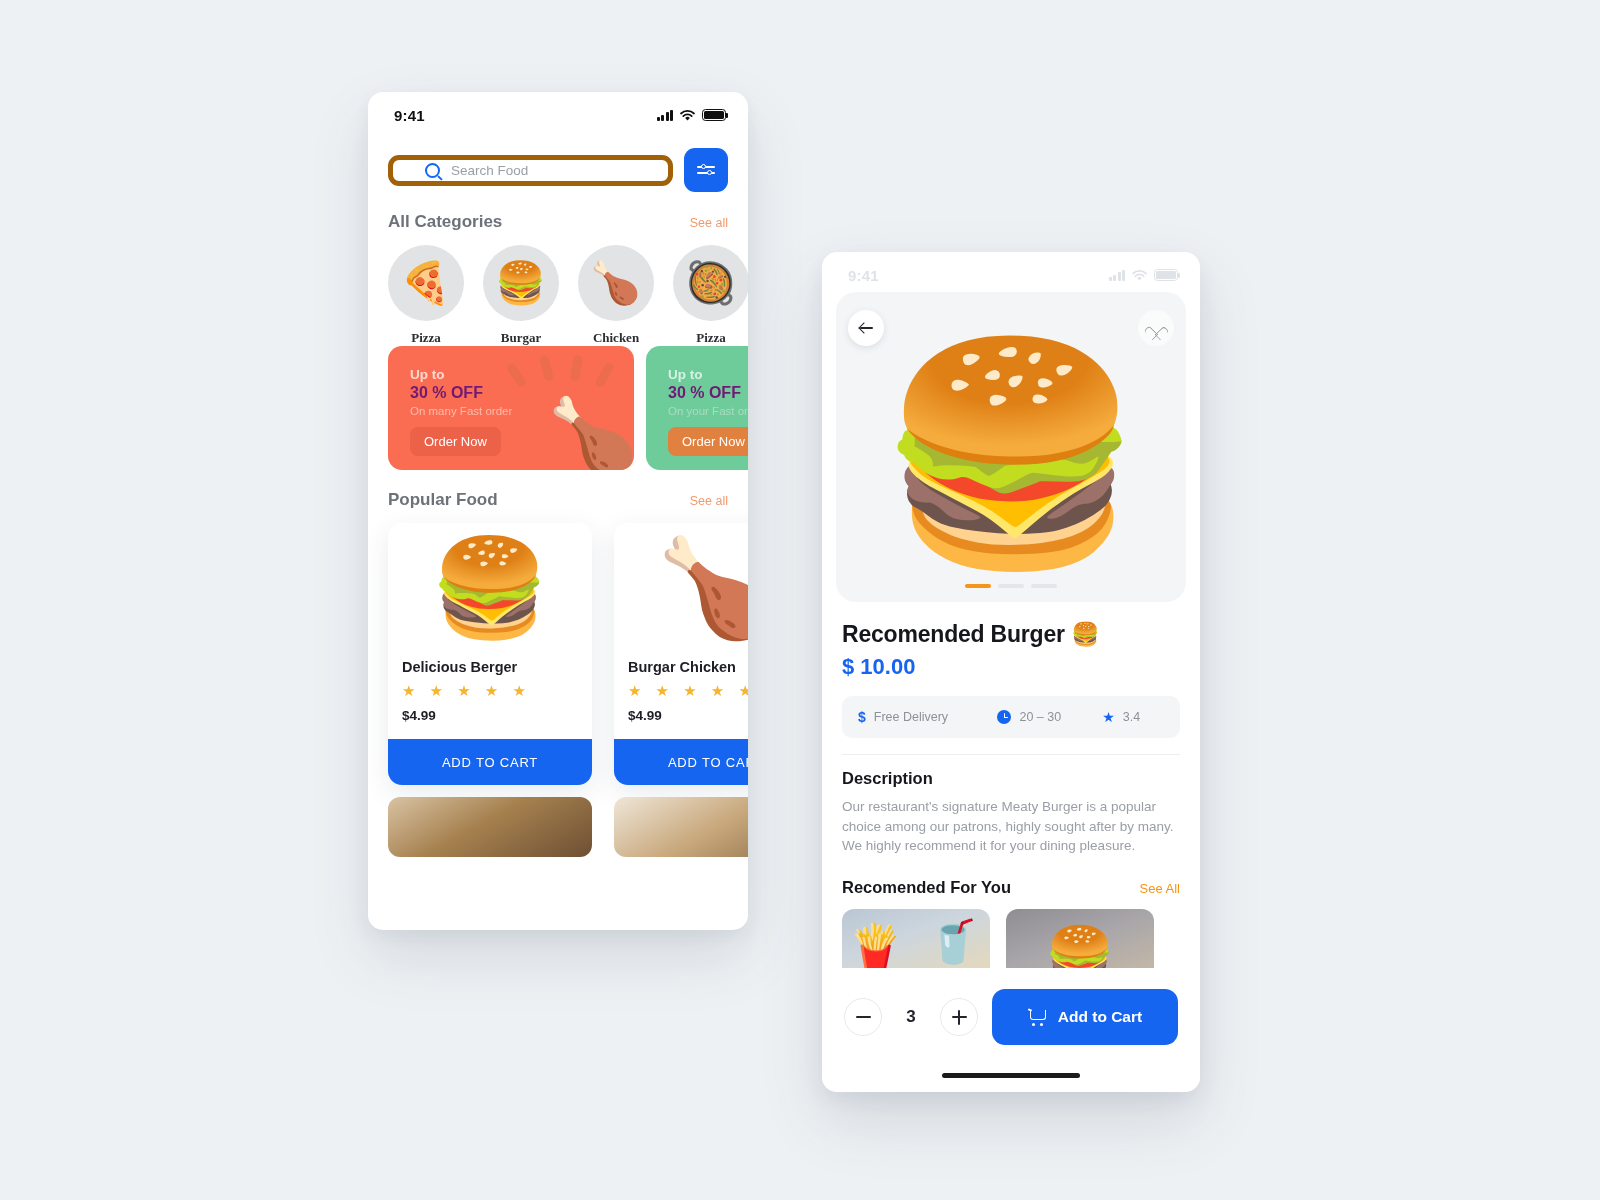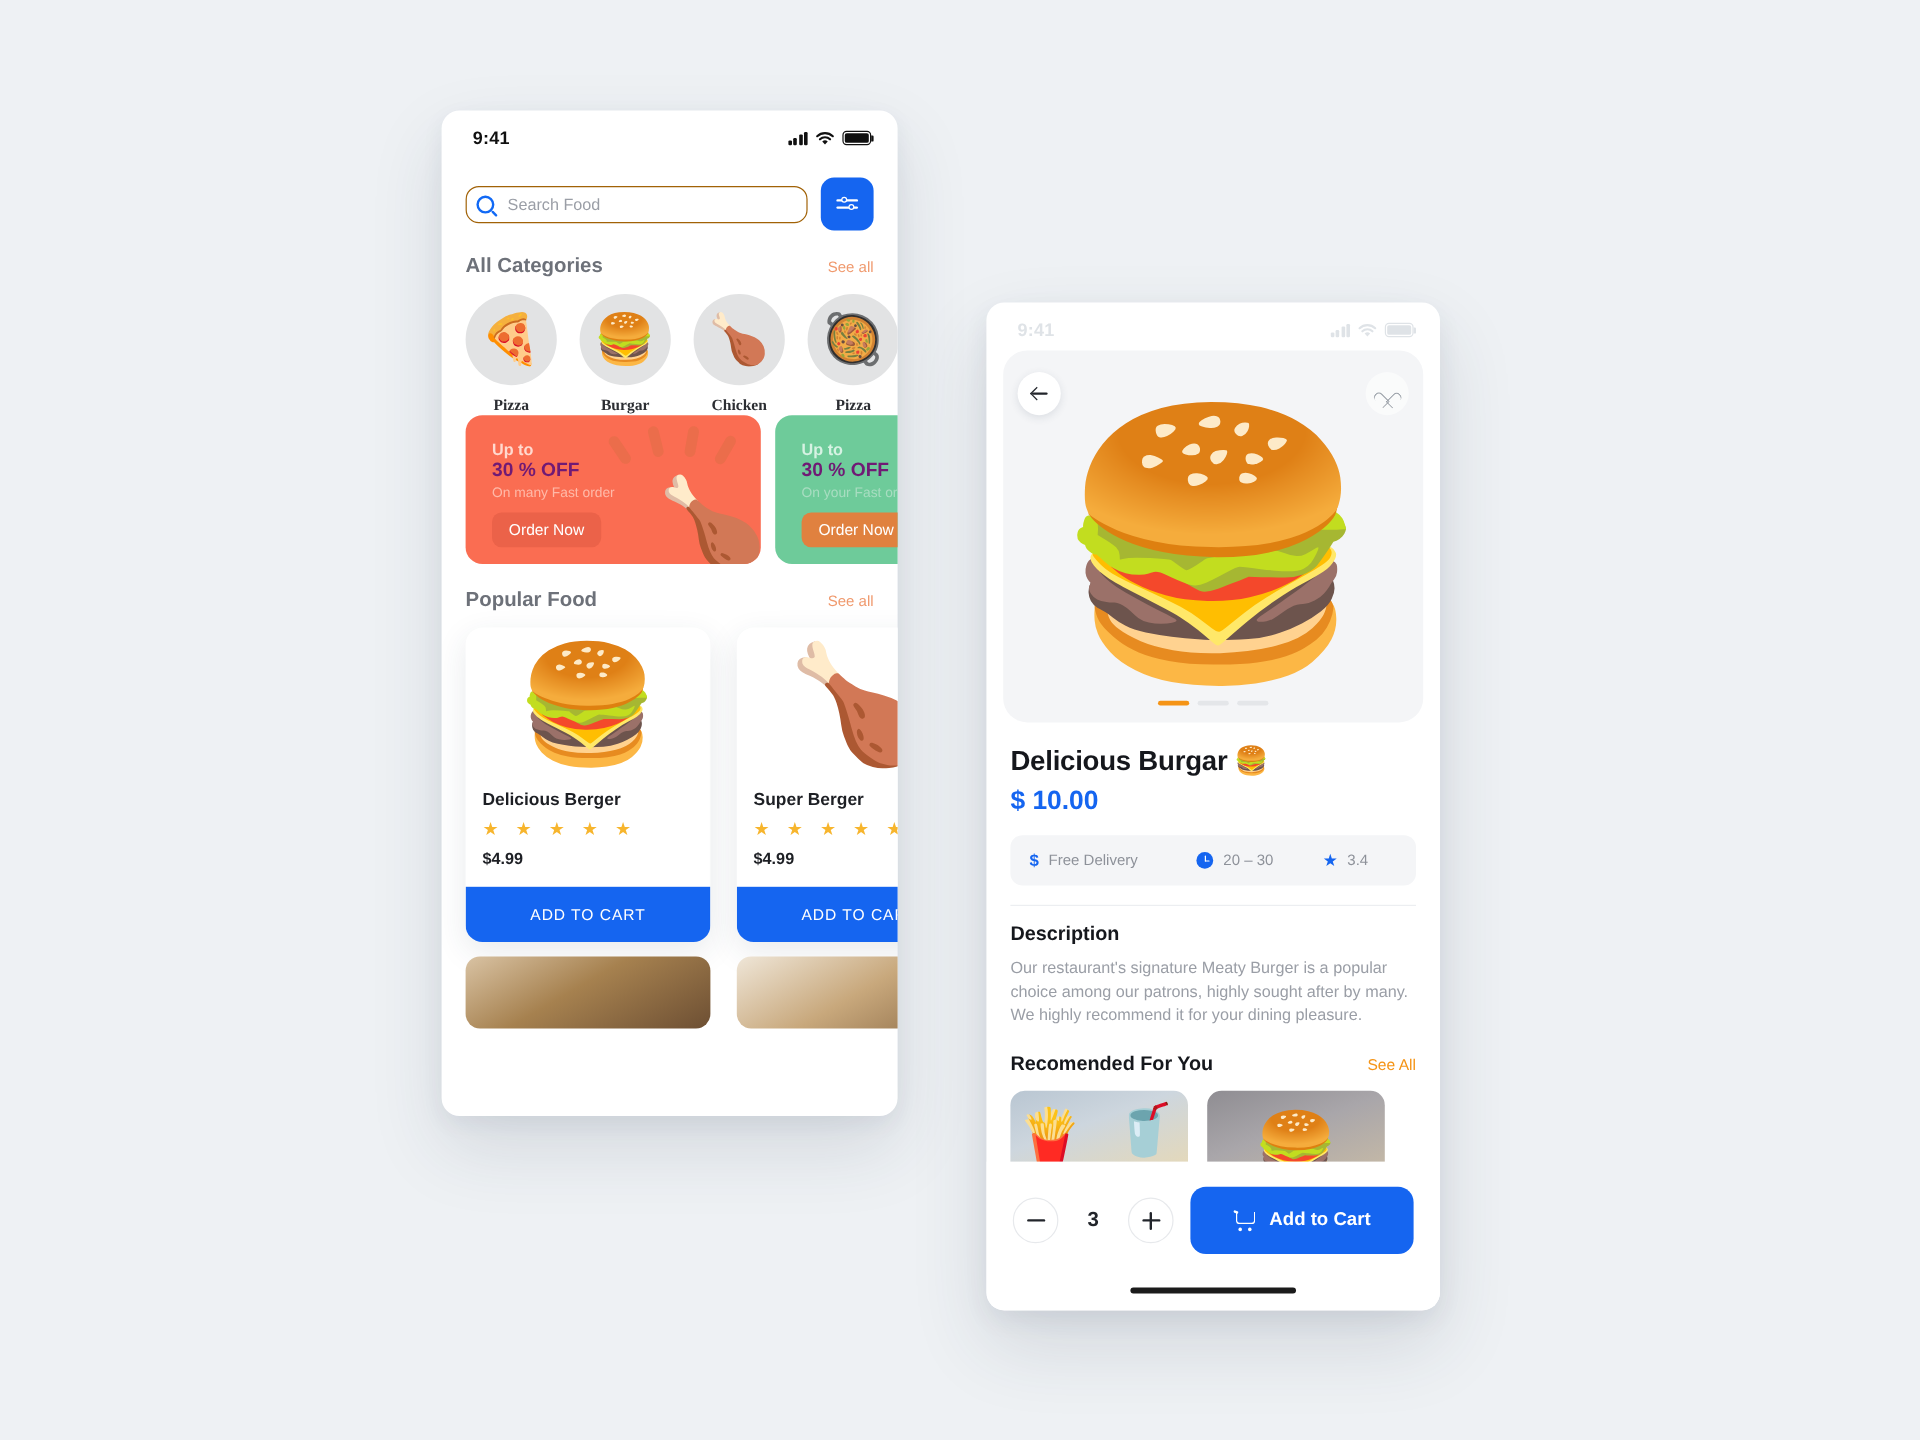--- a/index.html
+++ b/index.html
@@ -56,21 +56,21 @@
   .pin::after { content:""; position:absolute; left:4.5px; top:4.5px; width:4px; height:4px; border-radius:50%; background:#fff; }
   .chev { width: 8px; height: 8px; border-right: 2px solid #24262b; border-bottom: 2px solid #24262b; transform: rotate(45deg); margin: -4px 0 0 2px; }
   .bell-btn { width: 38px; height: 38px; border-radius: 50%; background: #f2f3f5; display:flex; align-items:center; justify-content:center; position: relative; margin-top: 4px; }
   .bell { width:15px; height:17px; position: relative; }
   .bell::before { content:""; position:absolute; left:1px; top:1px; width:13px; height:12px; border:1.8px solid #4a4d55; border-radius: 7px 7px 2px 2px; border-bottom:none; }
   .bell::after { content:""; position:absolute; left:0; bottom:3.5px; width:15px; height:1.8px; background:#4a4d55; border-radius:1px; }
   .bell-clap { position:absolute; left:6px; bottom:0; width:3px; height:3.5px; background:#4a4d55; border-radius:0 0 2px 2px; }
   .bell-dot { position:absolute; right:9px; top:9px; width:6px; height:6px; border-radius:50%; background:#ff5a3c; }
 
   .search-row { display: flex; align-items: center; gap: 11px; margin-top: 16px; }
-  .search-box { flex: 1; height: 31px; border: 1px solid #a16207; border-radius: 11px; display:flex; align-items:center; gap: 11px; padding: 0 8px; background:#fff; }
+  .search-box { flex: 1; height: 31px; border: 5px solid #a16207; border-radius: 11px; display:flex; align-items:center; gap: 11px; padding: 0 32px; background:#fff; }
   .mag { width: 15px; height: 15px; border: 2px solid #1169f5; border-radius: 50%; position: relative; flex: none; }
   .mag::after { content:""; position:absolute; right:-5px; bottom:-3px; width:6px; height:2px; background:#1169f5; border-radius:2px; transform: rotate(45deg); }
   .search-ph { font-size: 13.5px; color: #9a9ea6; }
   .filter-btn { width: 44px; height: 44px; border-radius: 11px; background: #1565f0; display:flex; align-items:center; justify-content:center; }
   .sliders { width: 18px; height: 14px; position: relative; }
   .sliders span { position:absolute; left:0; width:18px; height:1.9px; background:#fff; border-radius:2px; }
   .sliders span:nth-child(1){top:3px}.sliders span:nth-child(2){top:9px}
   .sliders b { position:absolute; width:5.2px; height:5.2px; border:1.8px solid #fff; border-radius:50%; background:#1565f0; }
   .sliders b:nth-of-type(1){ left:4px; top:0.6px; }
   .sliders b:nth-of-type(2){ left:9.5px; top:6.6px; }
@@ -278,21 +278,21 @@
           <div class="fc-body">
             <div class="fc-name">Delicious Berger</div>
             <div class="fc-stars">★ ★ ★ ★ ★</div>
             <div class="fc-price">$4.99</div>
           </div>
           <div class="fc-cta">ADD TO CART</div>
         </div>
         <div class="food-card">
           <div class="fc-img">🍗</div>
           <div class="fc-body">
-            <div class="fc-name">Super Berger</div>
+            <div class="fc-name">Burgar Chicken</div>
             <div class="fc-stars">★ ★ ★ ★ ★</div>
             <div class="fc-price">$4.99</div>
           </div>
           <div class="fc-cta">ADD TO CART</div>
         </div>
       </div>
 
       <div class="peek-row">
         <div class="peek a"></div>
         <div class="peek b"></div>
@@ -333,21 +333,21 @@
             <span class="heart"></span>
           </div>
         <div class="dots">
           <span class="dot on"></span>
           <span class="dot"></span>
           <span class="dot"></span>
         </div>
       </div>
 
       <div class="d-pad">
-        <div class="d-title">Delicious Burgar 🍔</div>
+        <div class="d-title">Recomended Burger 🍔</div>
         <div class="d-price">$ 10.00</div>
 
         <div class="info-bar">
           <div class="info-item">
             <span class="ic-dollar">$</span>
             <span>Free Delivery</span>
           </div>
           <div class="info-item">
             <span class="ic-clock"></span>
             <span>20 – 30</span>

